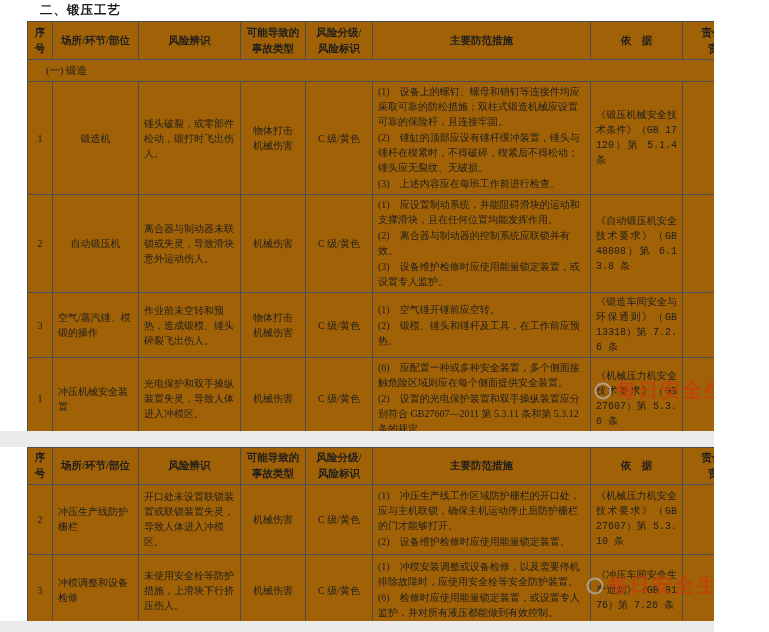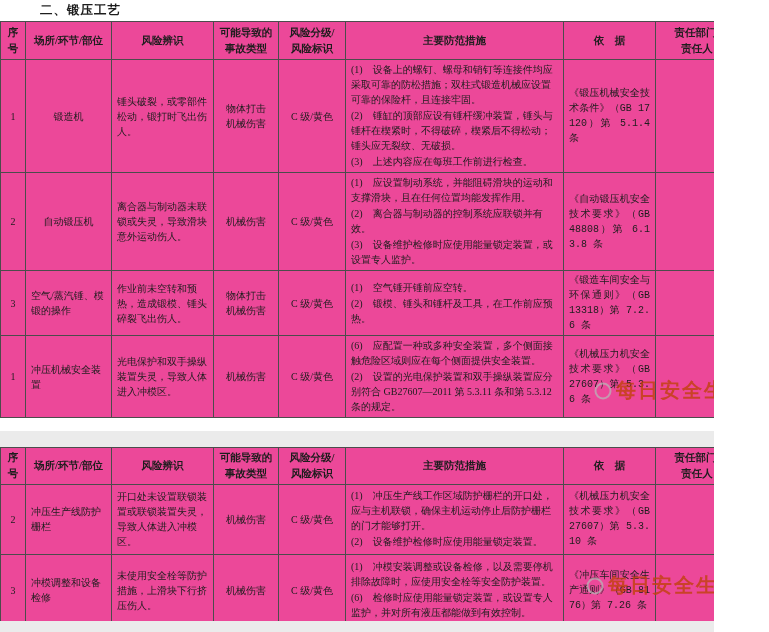--- a/index.html
+++ b/index.html
@@ -14,21 +14,22 @@
   .doc-title{
     margin:2px 0 2px 40px;
     font-size:12.5px;
     font-weight:bold;
     letter-spacing:1px;
   }
   table.grid{
     border-collapse:collapse;
     table-layout:fixed;
     width:738px;
-    background:#ec4899;
+    margin-left:27px;
+    background:#a16207;
   }
   table.grid th,table.grid td{
     border:1px solid #4c4c4c;
     font-size:10px;
     line-height:1.5;
     padding:2px 5px;
     vertical-align:middle;
     word-break:break-all;
     overflow:hidden;
   }
@@ -94,20 +95,23 @@
 事故类型</th>
         <th>风险分级/
 风险标识</th>
         <th>主要防范措施</th>
         <th>依　据</th>
         <th>责任部门/
 责任人</th>
       </tr>
     </thead>
     <tbody>
+      <tr class="section-row" style="height:22px">
+        <td colspan="8">(一) 锻造</td>
+      </tr>
 
       <tr style="height:104px">
         <td class="center">1</td>
         <td class="center">锻造机</td>
         <td>锤头破裂，或零部件松动，锻打时飞出伤人。</td>
         <td class="center preline">物体打击
 机械伤害</td>
         <td class="center">C 级/黄色</td>
         <td class="cell-measures">
           <div class="m">(1)　设备上的螺钉、螺母和销钉等连接件均应采取可靠的防松措施；双柱式锻造机械应设置可靠的保险杆，且连接牢固。</div>

